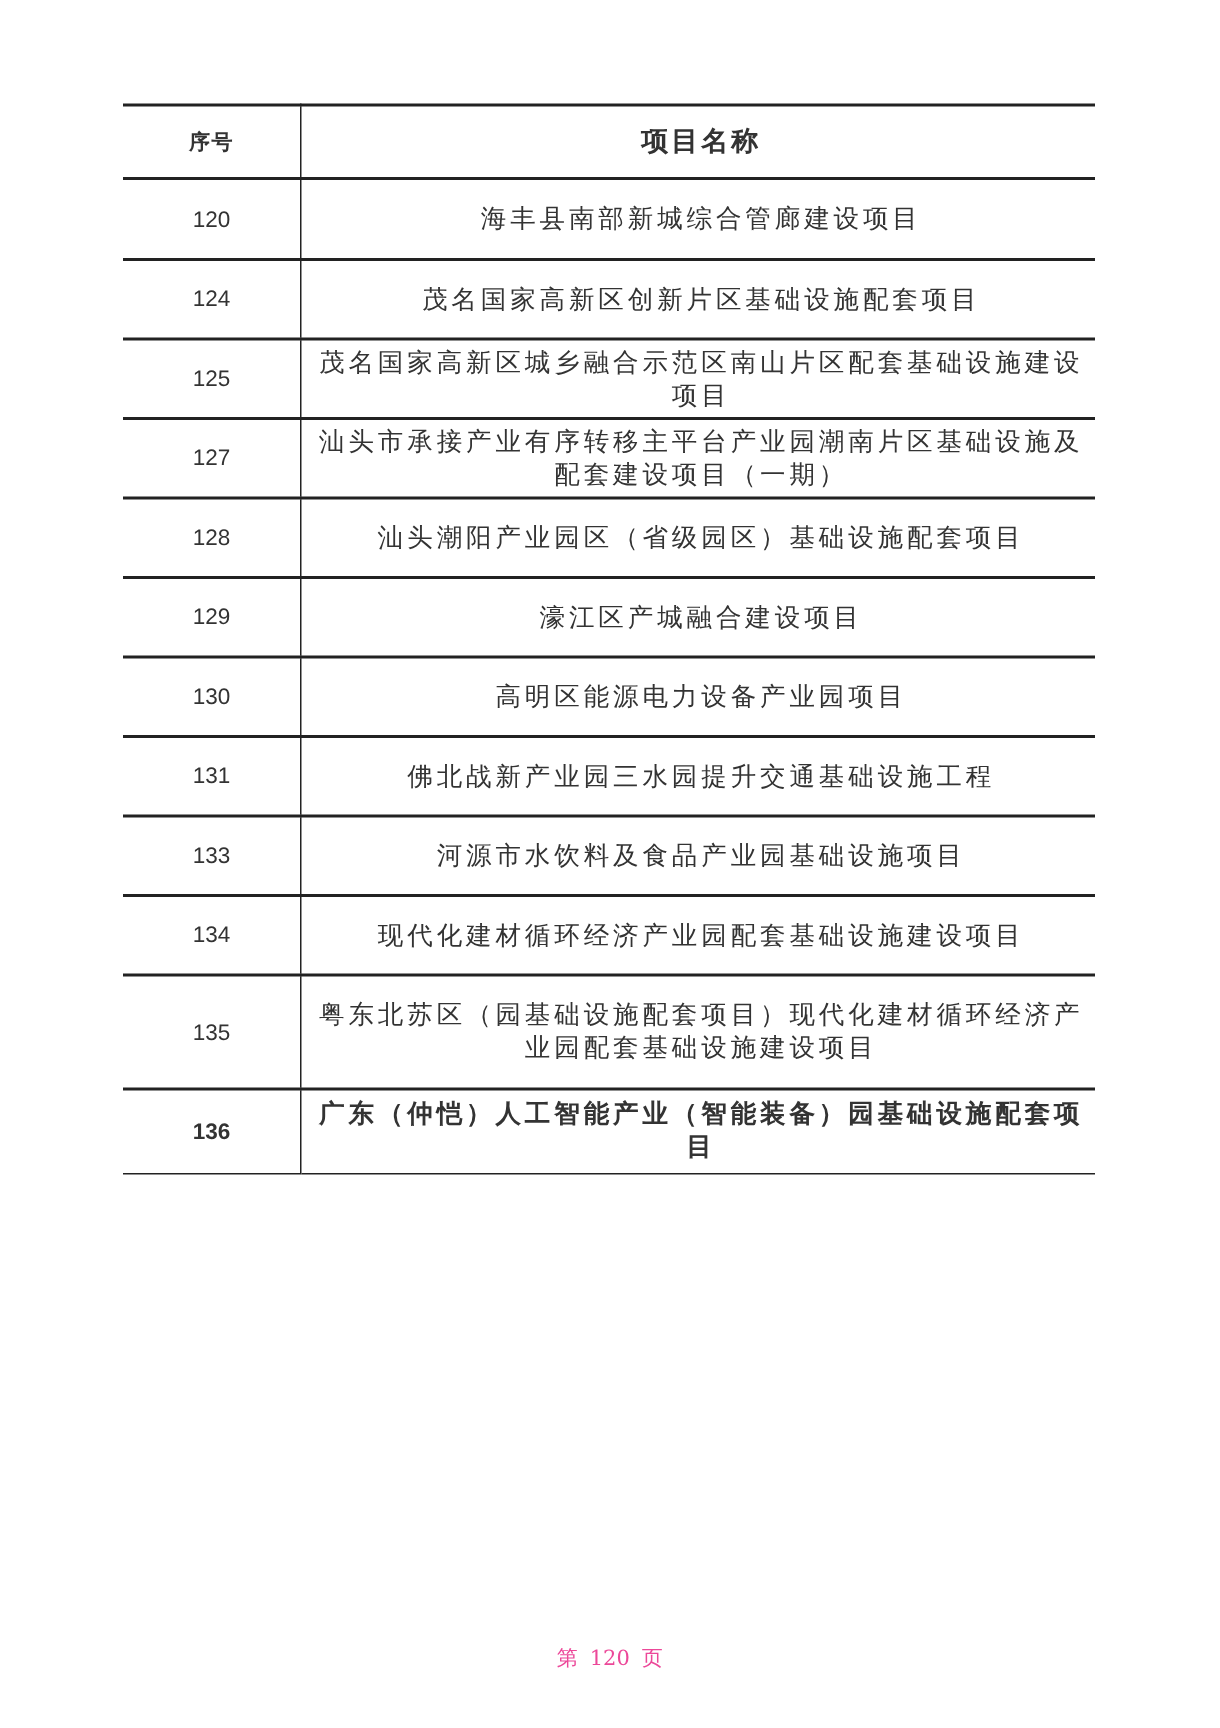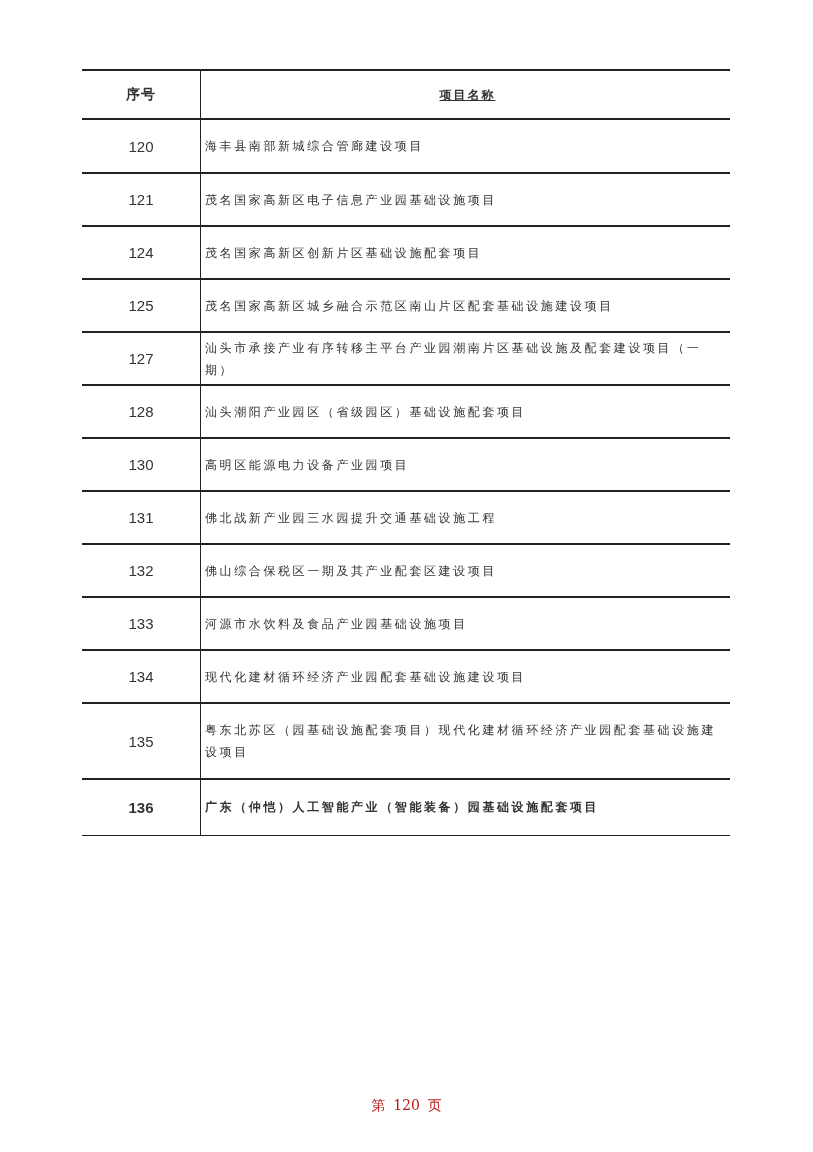--- a/index.html
+++ b/index.html
@@ -5,73 +5,69 @@
     html, body { margin: 0; padding: 0; background: #ffffff; }
     body { width: 813px; height: 1152px; position: relative; overflow: hidden;
            font-family: "DejaVu Sans", sans-serif; color: #222; }
     .page-table { position: absolute; left: 82px; top: 69px; width: 648px; border-collapse: collapse; }
     .page-table tr { border-top: 2px solid #222; }
     .page-table tr.first { border-top: 2px solid #222; }
     .page-table tr.last { border-bottom: 1.5px solid #222; font-weight: bold; }
     .page-table td, .page-table th { padding: 0; vertical-align: middle; }
     .col-no { width: 118px; border-right: 1.5px solid #222; text-align: center;
               font-family: "Liberation Sans", sans-serif; font-size: 15px; color: #333; }
-    .col-name { padding-left: 4px !important; font-size: 12px; letter-spacing: 2.6px; line-height: 22px; color: #333; text-align: left; }
+    .col-name { padding-left: 4px !important; font-size: 17px; letter-spacing: 2.6px; line-height: 22px; color: #333; text-align: center; }
     th.col-no { font-family: "DejaVu Sans", sans-serif; font-size: 14px; font-weight: bold; letter-spacing: 1px; }
-    th.col-name { text-align: center; font-weight: bold; font-size: 12px; letter-spacing: 2px; text-decoration: underline; }
+    th.col-name { text-align: center; font-weight: bold; font-size: 18px; letter-spacing: 2px; }
     .row-h { height: 53px; }
     .head-h { height: 49px; }
     .footer { position: absolute; top: 1097px; left: 0; width: 813px; text-align: center;
-              font-family: "DejaVu Serif", serif; font-size: 14px; color: #b91c1c; }
+              font-family: "DejaVu Serif", serif; font-size: 14px; color: #ec4899; }
     .footer span { margin: 0 4px; }
   </style>
 </head>
 <body>
 
 <table class="page-table">
   <tbody>
       <tr class="first head-h">
     <th class="col-no">序号</th>
     <th class="col-name">项目名称</th>
   </tr>
   <tr class="row-h" style="height:54px">
     <td class="col-no">120</td>
     <td class="col-name">海丰县南部新城综合管廊建设项目</td>
-  </tr>
-  <tr class="row-h">
-    <td class="col-no">121</td>
-    <td class="col-name">茂名国家高新区电子信息产业园基础设施项目</td>
   </tr>
   <tr class="row-h">
     <td class="col-no">124</td>
     <td class="col-name">茂名国家高新区创新片区基础设施配套项目</td>
   </tr>
   <tr class="row-h">
     <td class="col-no">125</td>
     <td class="col-name">茂名国家高新区城乡融合示范区南山片区配套基础设施建设项目</td>
   </tr>
   <tr class="row-h">
     <td class="col-no">127</td>
     <td class="col-name">汕头市承接产业有序转移主平台产业园潮南片区基础设施及配套建设项目（一期）</td>
   </tr>
   <tr class="row-h">
     <td class="col-no">128</td>
     <td class="col-name">汕头潮阳产业园区（省级园区）基础设施配套项目</td>
   </tr>
   <tr class="row-h">
+    <td class="col-no">129</td>
+    <td class="col-name">濠江区产城融合建设项目</td>
+  </tr>
+  <tr class="row-h">
     <td class="col-no">130</td>
     <td class="col-name">高明区能源电力设备产业园项目</td>
   </tr>
   <tr class="row-h">
     <td class="col-no">131</td>
     <td class="col-name">佛北战新产业园三水园提升交通基础设施工程</td>
-  </tr>
-  <tr class="row-h">
-    <td class="col-no">132</td>
-    <td class="col-name">佛山综合保税区一期及其产业配套区建设项目</td>
   </tr>
   <tr class="row-h">
     <td class="col-no">133</td>
     <td class="col-name">河源市水饮料及食品产业园基础设施项目</td>
   </tr>
   <tr class="row-h">
     <td class="col-no">134</td>
     <td class="col-name">现代化建材循环经济产业园配套基础设施建设项目</td>
   </tr>
   <tr class="row-h" style="height:76px">

